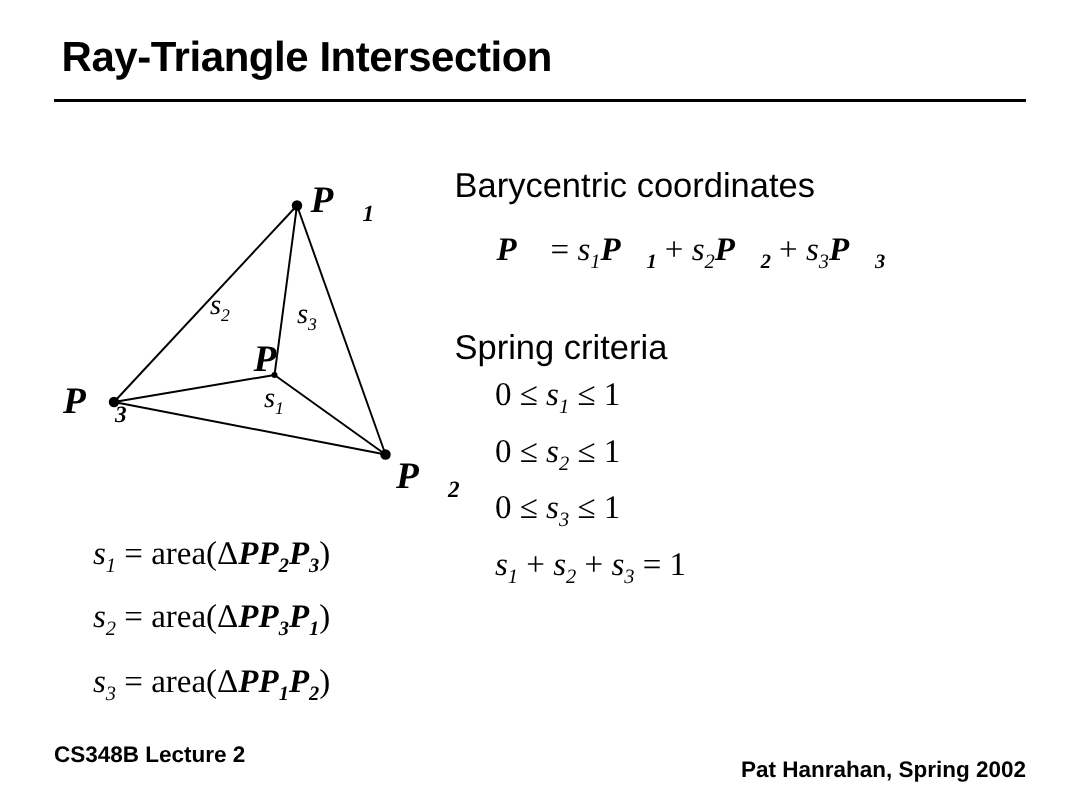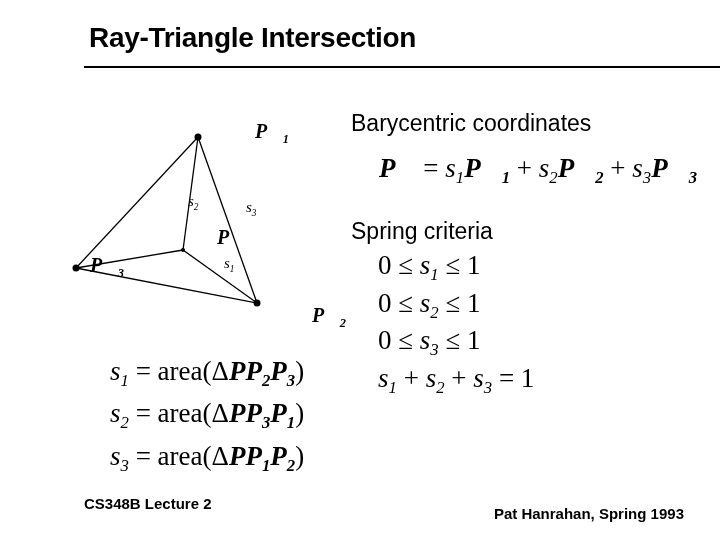--- a/index.html
+++ b/index.html
@@ -2,51 +2,51 @@
 <html><head>
 <meta charset="utf-8">
 <style>
   html, body { margin: 0; padding: 0; }
   body {
     width: 720px; height: 540px;
     background: #ffffff; color: #000000;
     font-family: "Liberation Sans", sans-serif;
     position: relative; overflow: hidden;
   }
-  .abs { position: absolute; white-space: nowrap; margin-left: 48px; }
+  .abs { position: absolute; white-space: nowrap; }
 
   .title { left: 41px; top: 22px; font-size: 28px; font-weight: bold; letter-spacing: -0.3px; }
   .rule  { left: 36px; top: 66px; width: 648px; height: 2px; background: #000; }
 
   .heading { font-size: 23px; font-weight: normal; }
   .h-bary   { left: 303px; top: 110px; }
   .h-inside { left: 303px; top: 218px; }
 
   .math { font-family: "Liberation Serif", serif; }
-  .math-line { font-size: 27px; }
+  .math-line { font-size: 22px; }
   .f-bary { left: 331px; top: 153px; }
   .ineq-0 { left: 330px; top: 250px; }
   .ineq-1 { left: 330px; top: 288px; }
   .ineq-2 { left: 330px; top: 325px; }
   .ineq-3 { left: 330px; top: 363px; }
   .area-0 { left: 62px; top: 356px; }
   .area-1 { left: 62px; top: 398px; }
   .area-2 { left: 62px; top: 441px; }
 
   .seg-up { font-style: normal; }
   .seg-it { font-style: italic; }
   .seg-b  { font-style: italic; font-weight: bold; }
   sub { font-size: 0.62em; }
 
   .diagram-svg { position: absolute; left: 0; top: 0; }
   .diagram-svg line { stroke: #000; stroke-width: 1.3; }
   .diagram-svg circle { fill: #000; }
 
-  .vlbl { font-size: 20px; }
-  .slbl { font-size: 15px; }
+  .vlbl { font-size: 25px; }
+  .slbl { font-size: 19px; }
   .lbl-p1 { left: 207px; top: 120px; }
   .lbl-p3 { left: 42px;  top: 254px; }
   .lbl-p2 { left: 264px; top: 304px; }
   .lbl-p  { left: 169px; top: 226px; }
   .lbl-s2 { left: 140px; top: 193px; }
   .lbl-s3 { left: 198px; top: 199px; }
   .lbl-s1 { left: 176px; top: 255px; }
 
   .footer { font-size: 15px; font-weight: bold; }
   .footer-left  { left: 36px; top: 495px; }
@@ -89,13 +89,13 @@
 <div class="abs math math-line ineq-0"><span class="seg-up">0 ≤ </span><span class="seg-it">s</span><sub class="seg-it">1</sub><span class="seg-up"> ≤ 1</span></div>
 <div class="abs math math-line ineq-1"><span class="seg-up">0 ≤ </span><span class="seg-it">s</span><sub class="seg-it">2</sub><span class="seg-up"> ≤ 1</span></div>
 <div class="abs math math-line ineq-2"><span class="seg-up">0 ≤ </span><span class="seg-it">s</span><sub class="seg-it">3</sub><span class="seg-up"> ≤ 1</span></div>
 <div class="abs math math-line ineq-3"><span class="seg-it">s</span><sub class="seg-it">1</sub><span class="seg-up"> + </span><span class="seg-it">s</span><sub class="seg-it">2</sub><span class="seg-up"> + </span><span class="seg-it">s</span><sub class="seg-it">3</sub><span class="seg-up"> = 1</span></div>
 
 <div class="abs math math-line area-0"><span class="seg-it">s</span><sub class="seg-it">1</sub><span class="seg-up"> = area(</span><span class="seg-up">Δ</span><span class="seg-b">PP</span><sub class="seg-b">2</sub><span class="seg-b">P</span><sub class="seg-b">3</sub><span class="seg-up">)</span></div>
 <div class="abs math math-line area-1"><span class="seg-it">s</span><sub class="seg-it">2</sub><span class="seg-up"> = area(</span><span class="seg-up">Δ</span><span class="seg-b">PP</span><sub class="seg-b">3</sub><span class="seg-b">P</span><sub class="seg-b">1</sub><span class="seg-up">)</span></div>
 <div class="abs math math-line area-2"><span class="seg-it">s</span><sub class="seg-it">3</sub><span class="seg-up"> = area(</span><span class="seg-up">Δ</span><span class="seg-b">PP</span><sub class="seg-b">1</sub><span class="seg-b">P</span><sub class="seg-b">2</sub><span class="seg-up">)</span></div>
 
 <div class="abs footer footer-left">CS348B Lecture 2</div>
-<div class="abs footer footer-right">Pat Hanrahan, Spring 1993</div>
+<div class="abs footer footer-right">Pat Hanrahan, Spring 2002</div>
 
 </body></html>

